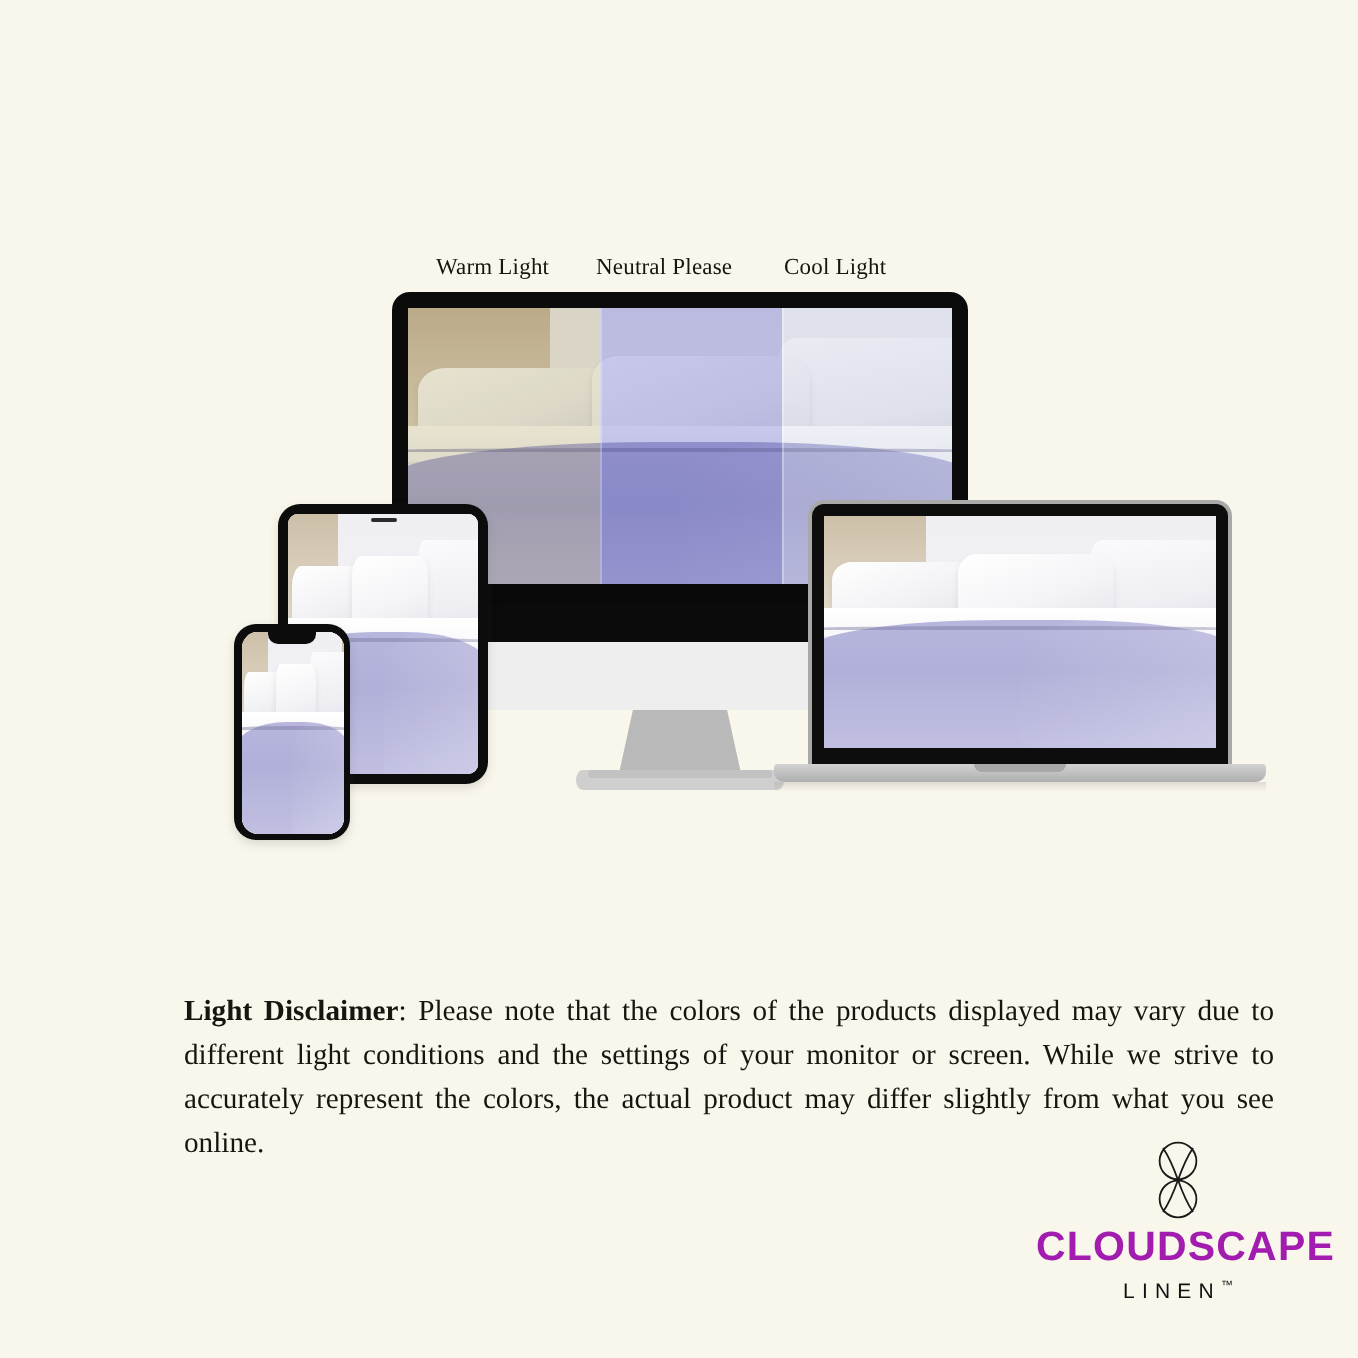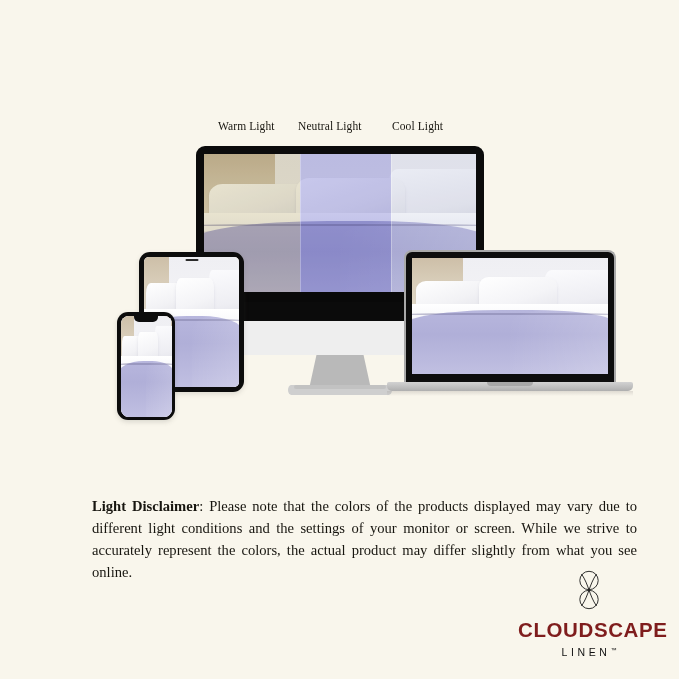--- a/index.html
+++ b/index.html
@@ -7,21 +7,21 @@
     width:679px;height:679px;
     background:#f9f6ec;
     font-family:"Liberation Sans", sans-serif;
     overflow:hidden;
     position:relative;
   }
   .stage{position:absolute;inset:0;}
 
   
   .band-labels{
-    position:absolute; top:120px; left:0; width:679px; height:20px;
+    position:absolute; top:128px; left:0; width:679px; height:20px;
   }
   .band-label{
     position:absolute;
     font-family:"Liberation Serif", serif;
     font-size:11.5px;
     color:#17150f;
     white-space:nowrap;
     letter-spacing:.1px;
   }
   .lbl-warm{left:218px;}
@@ -149,37 +149,37 @@
     font-family:"Liberation Serif", serif;
     font-size:14.6px;line-height:22px;color:#17150f;
     text-align:justify;
   }
   .disclaimer b{font-weight:bold;}
 
   
   .logo{position:absolute;left:518px;top:568px;width:142px;text-align:center;}
   .logo-mark{display:block;margin:0 auto;}
   .logo-word{
-    margin-top:6px;font-size:20.5px;font-weight:bold;color:#7f1d1d;
+    font-size:20.5px;font-weight:bold;color:#a21caf;
     letter-spacing:.6px;font-family:"Liberation Sans", sans-serif;
   }
   .logo-sub{
     margin-top:3px;font-size:10.5px;color:#111;letter-spacing:3.6px;
     font-family:"Liberation Sans", sans-serif;position:relative;display:inline-block;
   }
   .logo-tm{font-size:6px;vertical-align:super;letter-spacing:0;}
 </style>
 </head>
 <body>
 
 <div class="stage">
 
   <div class="band-labels">
     <span class="band-label lbl-warm">Warm Light</span>
-    <span class="band-label lbl-neutral">Neutral Light</span>
+    <span class="band-label lbl-neutral">Neutral Please</span>
     <span class="band-label lbl-cool">Cool Light</span>
   </div>
 
   <div class="monitor">
     <div class="monitor-frame">
       <div class="monitor-screen">
         <div class="bedscene">
           <div class="bs-wall"></div>
           <div class="bs-wall2"></div>
           <div class="bs-pillowBack"></div>

